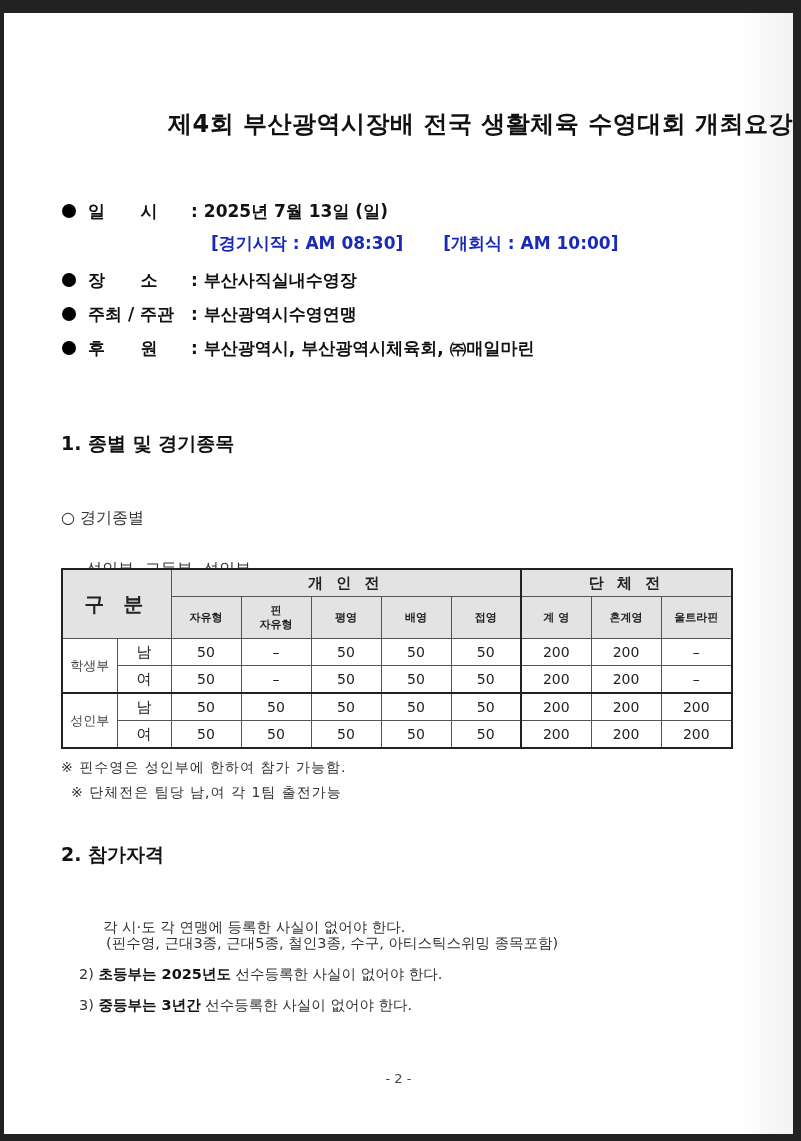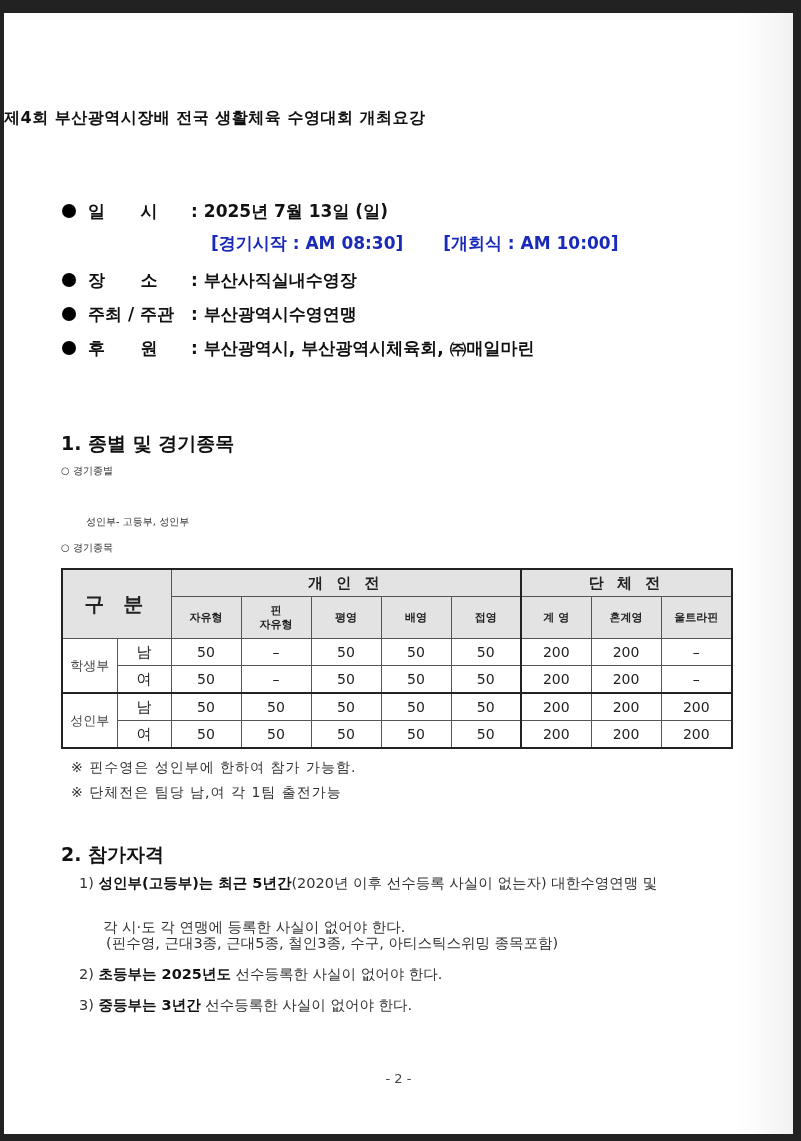--- a/index.html
+++ b/index.html
@@ -5,28 +5,28 @@
   html, body { margin:0; padding:0; }
   body {
     width:801px; height:1141px; background:#222222; position:relative; overflow:hidden;
     font-family:"DejaVu Sans", "Liberation Sans", sans-serif; color:#111;
   }
   .page {
     position:absolute; left:4px; top:13px; width:789px; height:1121px;
     background:linear-gradient(to right, #ffffff 0%, #ffffff 93%, #f2f2f2 100%);
   }
   .abs { position:absolute; white-space:nowrap; }
-  .title { left:0; width:789px; top:95px; text-align:left; font-size:16px; font-weight:bold; letter-spacing:0.5px; color:#111; }
+  .title { left:0; width:789px; top:95px; text-align:right; font-size:24px; font-weight:bold; letter-spacing:0.5px; color:#111; }
   .info { font-size:17px; font-weight:bold; color:#111; }
   .info .bullet { display:inline-block; width:14px; height:14px; border-radius:50%; background:#000; vertical-align:-1px; margin-right:12px; }
   .info .label { display:inline-block; width:101px; }
   .info .sep { margin:0 6px 0 2px; }
   .blue { color:#1a2ab8; font-size:17px; font-weight:bold; }
   .sect { font-size:19px; font-weight:bold; color:#111; }
-  .body { font-size:10px; color:#333; }
+  .body { font-size:16px; color:#333;margin-top:44px; }
   .note { font-size:14px; color:#333; letter-spacing:1px; }
   table.ev {
     position:absolute; left:57px; top:555px; border-collapse:collapse;
     font-size:14px; color:#222;
   }
   table.ev td { border:1px solid #555; text-align:center; padding:0; }
   table.ev .hd { background:#e3e3e3; font-weight:bold; }
   table.ev .hd1 { height:26px; font-size:15px; letter-spacing:4px;margin-top:48px; }
   table.ev .hd2 { height:41px; font-size:11px; line-height:14px; }
   table.ev .row td { height:26px; }
@@ -141,29 +141,25 @@
       <td>50</td>
       <td>50</td>
       <td class="thick-r">50</td>
       <td>200</td>
       <td>200</td>
       <td>200</td>
     </tr>
   </tbody>
     </table>
 
-  <div class="abs note" style="left:67px;top:746px;">※ 핀수영은 성인부에 한하여 참가 가능함.</div>
+  <div class="abs note" style="left:57px;top:746px;">※ 핀수영은 성인부에 한하여 참가 가능함.</div>
   <div class="abs note" style="left:67px;top:771px;">※ 단체전은 팀당 남,여 각 1팀 출전가능</div>
 
   <div class="abs sect" style="left:57px;top:829px;">2. 참가자격</div>
 
-  <div class="abs req" style="left:75px;top:861px;">
-    <span>1)</span>
-    <b>성인부(고등부)는 최근 5년간</b><span>(2020년 이후 선수등록 사실이 없는자) 대한수영연맹 및</span>
-  </div>
   <div class="abs req" style="left:99px;top:891px;margin-top:14px;">각 시·도 각 연맹에 등록한 사실이 없어야 한다.</div>
   <div class="abs req" style="left:102px;top:921px;">(핀수영, 근대3종, 근대5종, 철인3종, 수구, 아티스틱스위밍 종목포함)</div>
 
   <div class="abs req" style="left:75px;top:952px;">
     <span>2)</span>
     <b>초등부는 2025년도</b><span> 선수등록한 사실이 없어야 한다.</span>
   </div>
   <div class="abs req" style="left:75px;top:983px;">
     <span>3)</span>
     <b>중등부는 3년간</b><span> 선수등록한 사실이 없어야 한다.</span>

